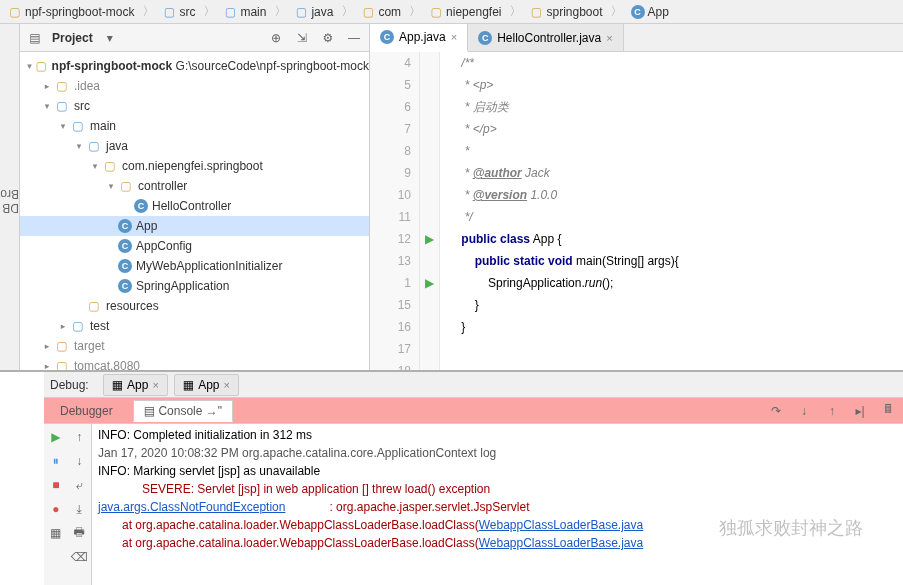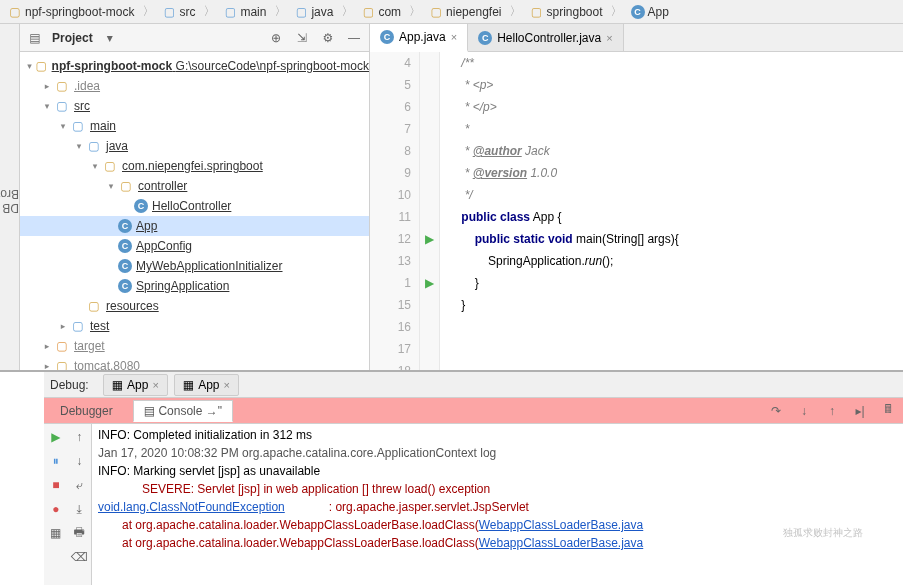--- a/index.html
+++ b/index.html
@@ -18,21 +18,21 @@
 .project-header { height: 28px; background: #f5f5f5; border-bottom: 1px solid #d0d0d0; display: flex; align-items: center; padding: 0 6px; gap: 8px; }
 .project-title { font-weight: bold; color: #333; text-align: center; }
 .project-header .spacer { flex: 1; }
 .tool-icon { width: 18px; height: 18px; display: inline-flex; align-items: center; justify-content: center; color: #666; cursor: pointer; }
 
 .tree { flex: 1; overflow: auto; padding: 4px 0; }
 .tree-row { display: flex; align-items: center; height: 20px; padding-left: 4px; cursor: pointer; white-space: nowrap; }
 .tree-row.selected { background: #d0e4ff; }
 .tree-arrow { width: 14px; display: inline-flex; align-items: center; justify-content: center; color: #888; font-size: 9px; }
 .tree-icon { width: 16px; height: 16px; display: inline-flex; align-items: center; justify-content: center; margin-right: 4px; }
-.tree-label { color: #333; text-decoration: underline; }
+.tree-label { color: #333; }
 .tree-label.dim { color: #888; }
 .indent { display: inline-block; }
 
 .editor-panel { flex: 1; display: flex; flex-direction: column; background: #fff; min-width: 0; }
 .editor-tabs { height: 28px; background: #f0f0f0; border-bottom: 1px solid #d0d0d0; display: flex; align-items: stretch; }
 .editor-tab { display: flex; align-items: center; padding: 0 10px; gap: 5px; border-right: 1px solid #d0d0d0; background: #e8e8e8; cursor: pointer; }
 .editor-tab.active { background: #fff; border-bottom: 2px solid #fff; margin-bottom: -1px; }
 .tab-close { color: #888; font-size: 11px; }
 
 .code-area { flex: 1; display: flex; font-family: "Consolas", monospace; font-size: 13px; line-height: 22px; overflow: hidden; }
@@ -56,21 +56,21 @@
 .console-body { flex: 1; display: flex; overflow: hidden; }
 .console-tools { width: 48px; background: #f5f5f5; border-right: 1px solid #d0d0d0; display: flex; }
 .console-tools-col { width: 24px; display: flex; flex-direction: column; align-items: center; padding-top: 4px; gap: 6px; }
 .console-text { flex: 1; font-family: "Consolas", monospace; font-size: 12px; line-height: 18px; padding: 2px 6px; overflow: auto; }
 .console-line { white-space: pre; }
 .log-info { color: #000; }
 .log-normal { color: #555; }
 .log-severe { color: #a00000; margin-left: 44px; }
 .log-stack { color: #a00000; padding-left: 24px; }
 .log-link { color: #1a58c6; text-decoration: underline; }
-.watermark { position: absolute; right: 40px; bottom: 45px; color: rgba(0,0,0,0.25); font-size: 10px; font-family: sans-serif; }
+.watermark { position: absolute; right: 40px; bottom: 45px; color: rgba(0,0,0,0.25); font-size: 18px; font-family: sans-serif; }
 
 .folder-icon { color: #d4a84b; }
 .folder-blue { color: #6aa3d8; }
 .java-icon { width: 14px; height: 14px; border-radius: 50%; background: #5896c9; color: #fff; font-size: 9px; display: inline-flex; align-items: center; justify-content: center; font-weight: bold; }
 </style>
 </head>
 <body>
 
 <div class="breadcrumb">
   <span class="breadcrumb-item">
@@ -265,20 +265,21 @@
           <div>&nbsp;</div>
           <div>&nbsp;</div>
           <div>&nbsp;</div>
         <div class="run-icon">▶</div>
         <div>&nbsp;</div>
         <div class="run-icon">▶</div>
       </div>
       <div class="code-lines">
         <div class="code-line comment">    /**</div>
         <div class="code-line comment">     * &lt;p&gt;</div>
+        <div class="code-line comment">     * 启动类</div>
         <div class="code-line comment">     * &lt;/p&gt;</div>
         <div class="code-line comment">     *</div>
         <div class="code-line"><span class="comment">     * </span><span class="comment-tag">@author</span><span class="comment"> Jack</span></div>
         <div class="code-line"><span class="comment">     * </span><span class="comment-tag">@version</span><span class="comment"> 1.0.0</span></div>
         <div class="code-line comment">     */</div>
         <div class="code-line"><span>    </span><span class="kw">public class</span><span> App {</span></div>
         <div class="code-line"></div>
         <div class="code-line"><span>        </span><span class="kw">public static void</span><span> main(String[] args){</span></div>
         <div class="code-line"><span>            SpringApplication.</span><i>run</i><span>();</span></div>
         <div class="code-line">        }</div>
@@ -329,20 +330,20 @@
         <span class="tool-icon">⤓</span>
         <span class="tool-icon">🖶</span>
         <span class="tool-icon">⌫</span>
       </div>
     </div>
     <div class="console-text">
       <div class="console-line log-info">INFO: Completed initialization in 312 ms</div>
       <div class="console-line log-normal">Jan 17, 2020 10:08:32 PM org.apache.catalina.core.ApplicationContext log</div>
       <div class="console-line log-info">INFO: Marking servlet [jsp] as unavailable</div>
       <div class="console-line log-severe">SEVERE: Servlet [jsp] in web application [] threw load() exception</div>
-      <div class="console-line"><span class="log-link">void.lang.ClassNotFoundException</span><span class="log-severe">: org.apache.jasper.servlet.JspServlet</span></div>
+      <div class="console-line"><span class="log-link">java.args.ClassNotFoundException</span><span class="log-severe">: org.apache.jasper.servlet.JspServlet</span></div>
       <div class="console-line log-stack"><span>at org.apache.catalina.loader.WebappClassLoaderBase.loadClass(</span><span class="log-link">WebappClassLoaderBase.java</span></div>
       <div class="console-line log-stack"><span>at org.apache.catalina.loader.WebappClassLoaderBase.loadClass(</span><span class="log-link">WebappClassLoaderBase.java</span></div>
     </div>
   </div>
 </div>
 
 <div class="watermark">独孤求败封神之路</div>
 
 </body></html>

